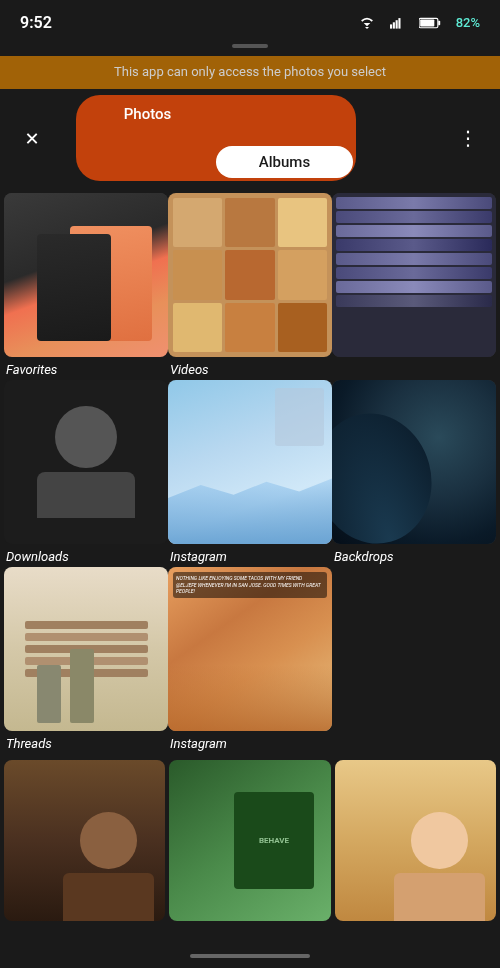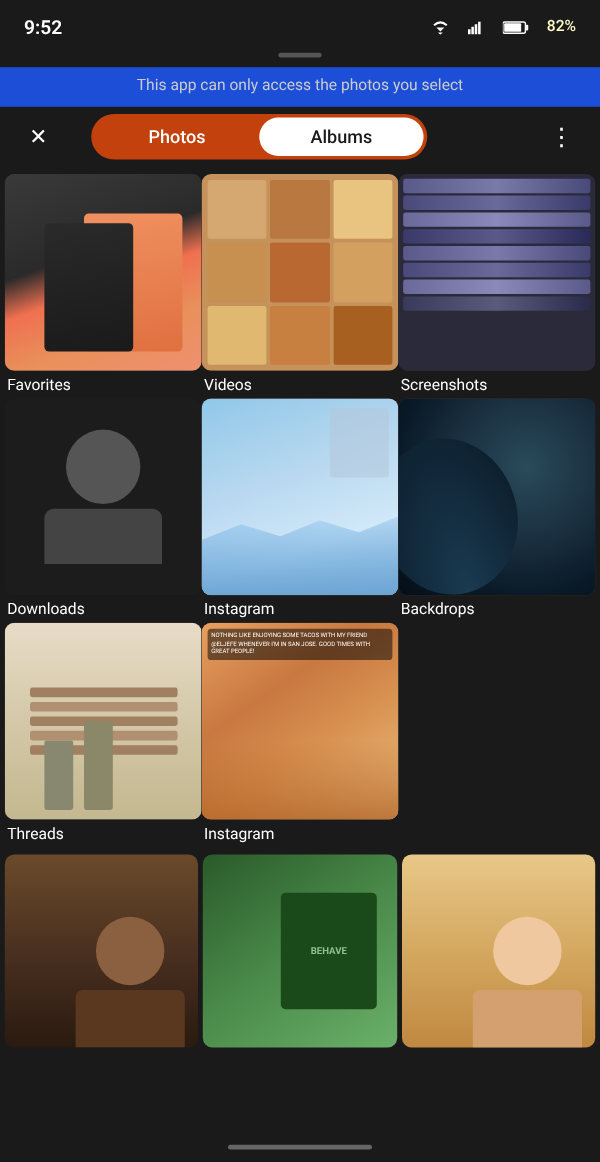--- a/index.html
+++ b/index.html
@@ -27,34 +27,34 @@
       font-size: 16px;
       font-weight: 600;
       color: #fff;
     }
 
     .status-icons {
       display: flex;
       align-items: center;
       gap: 15px;
       font-size: 13px;
-      color: #fef9c3;
+      color: #5eead4;
     }
 
     .status-icons svg {
       fill: white;
     }
 
     
     .banner {
       text-align: center;
       padding: 8px 20px 10px;
       font-size: 13px;
       color: #cccccc;
-      background: #1d4ed8;
+      background: #a16207;
     }
 
     
     .drag-handle {
       width: 36px;
       height: 4px;
       background: #555;
       border-radius: 2px;
       margin: 4px auto 8px auto;
     }
@@ -95,20 +95,21 @@
       padding: 7px 0;
       border-radius: 20px;
       font-size: 15px;
       font-weight: 500;
       cursor: pointer;
     }
 
     .tab-btn.active {
       background: #ffffff;
       color: #1a1a1a;
+      margin-top: 48px;
     }
 
     .tab-btn.inactive {
       background: transparent;
       color: #ffffff;
     }
 
     .more-btn {
       width: 32px;
       height: 32px;
@@ -120,20 +121,21 @@
       color: #fff;
       margin-left: auto;
     }
 
     
     .albums-grid {
       display: grid;
       grid-template-columns: repeat(3, 1fr);
       gap: 0;
       padding: 6px 4px;
+      font-style: italic;
     }
 
     .album-item {
       position: relative;
       cursor: pointer;
     }
 
     .album-thumb {
       width: 100%;
       aspect-ratio: 1;
@@ -265,21 +267,20 @@
         <div style="height:12px;background:linear-gradient(90deg,#5a5a8a,#7a7aaa,#4a4a7a);border-radius:2px;"></div>
         <div style="height:12px;background:linear-gradient(90deg,#4a4a7a,#6a6a9a,#3a3a6a);border-radius:2px;"></div>
         <div style="height:12px;background:linear-gradient(90deg,#6a6a9a,#8a8aba,#5a5a8a);border-radius:2px;"></div>
         <div style="height:12px;background:linear-gradient(90deg,#3a3a6a,#5a5a8a,#2a2a5a);border-radius:2px;"></div>
         <div style="height:12px;background:linear-gradient(90deg,#5a5a8a,#7a7aaa,#4a4a7a);border-radius:2px;"></div>
         <div style="height:12px;background:linear-gradient(90deg,#4a4a7a,#6a6a9a,#3a3a6a);border-radius:2px;"></div>
         <div style="height:12px;background:linear-gradient(90deg,#6a6a9a,#8a8aba,#5a5a8a);border-radius:2px;"></div>
         <div style="height:12px;background:linear-gradient(90deg,#3a3a5a,#5a5a7a,#2a2a4a);border-radius:2px;"></div>
       </div>
     </div>
-    <div class="album-label">Screenshots</div>
   </div>
 
   <div class="album-item">
     <div class="album-thumb">
       <div style="width:100%;height:100%;background:#1c1c1c;display:flex;flex-direction:column;align-items:center;justify-content:center;">
         <div style="width:38%;aspect-ratio:1;border-radius:50%;background:#555;margin-bottom:4px;"></div>
         <div style="width:60%;height:28%;background:#444;border-radius:8px 8px 0 0;"></div>
       </div>
     </div>
     <div class="album-label">Downloads</div>

